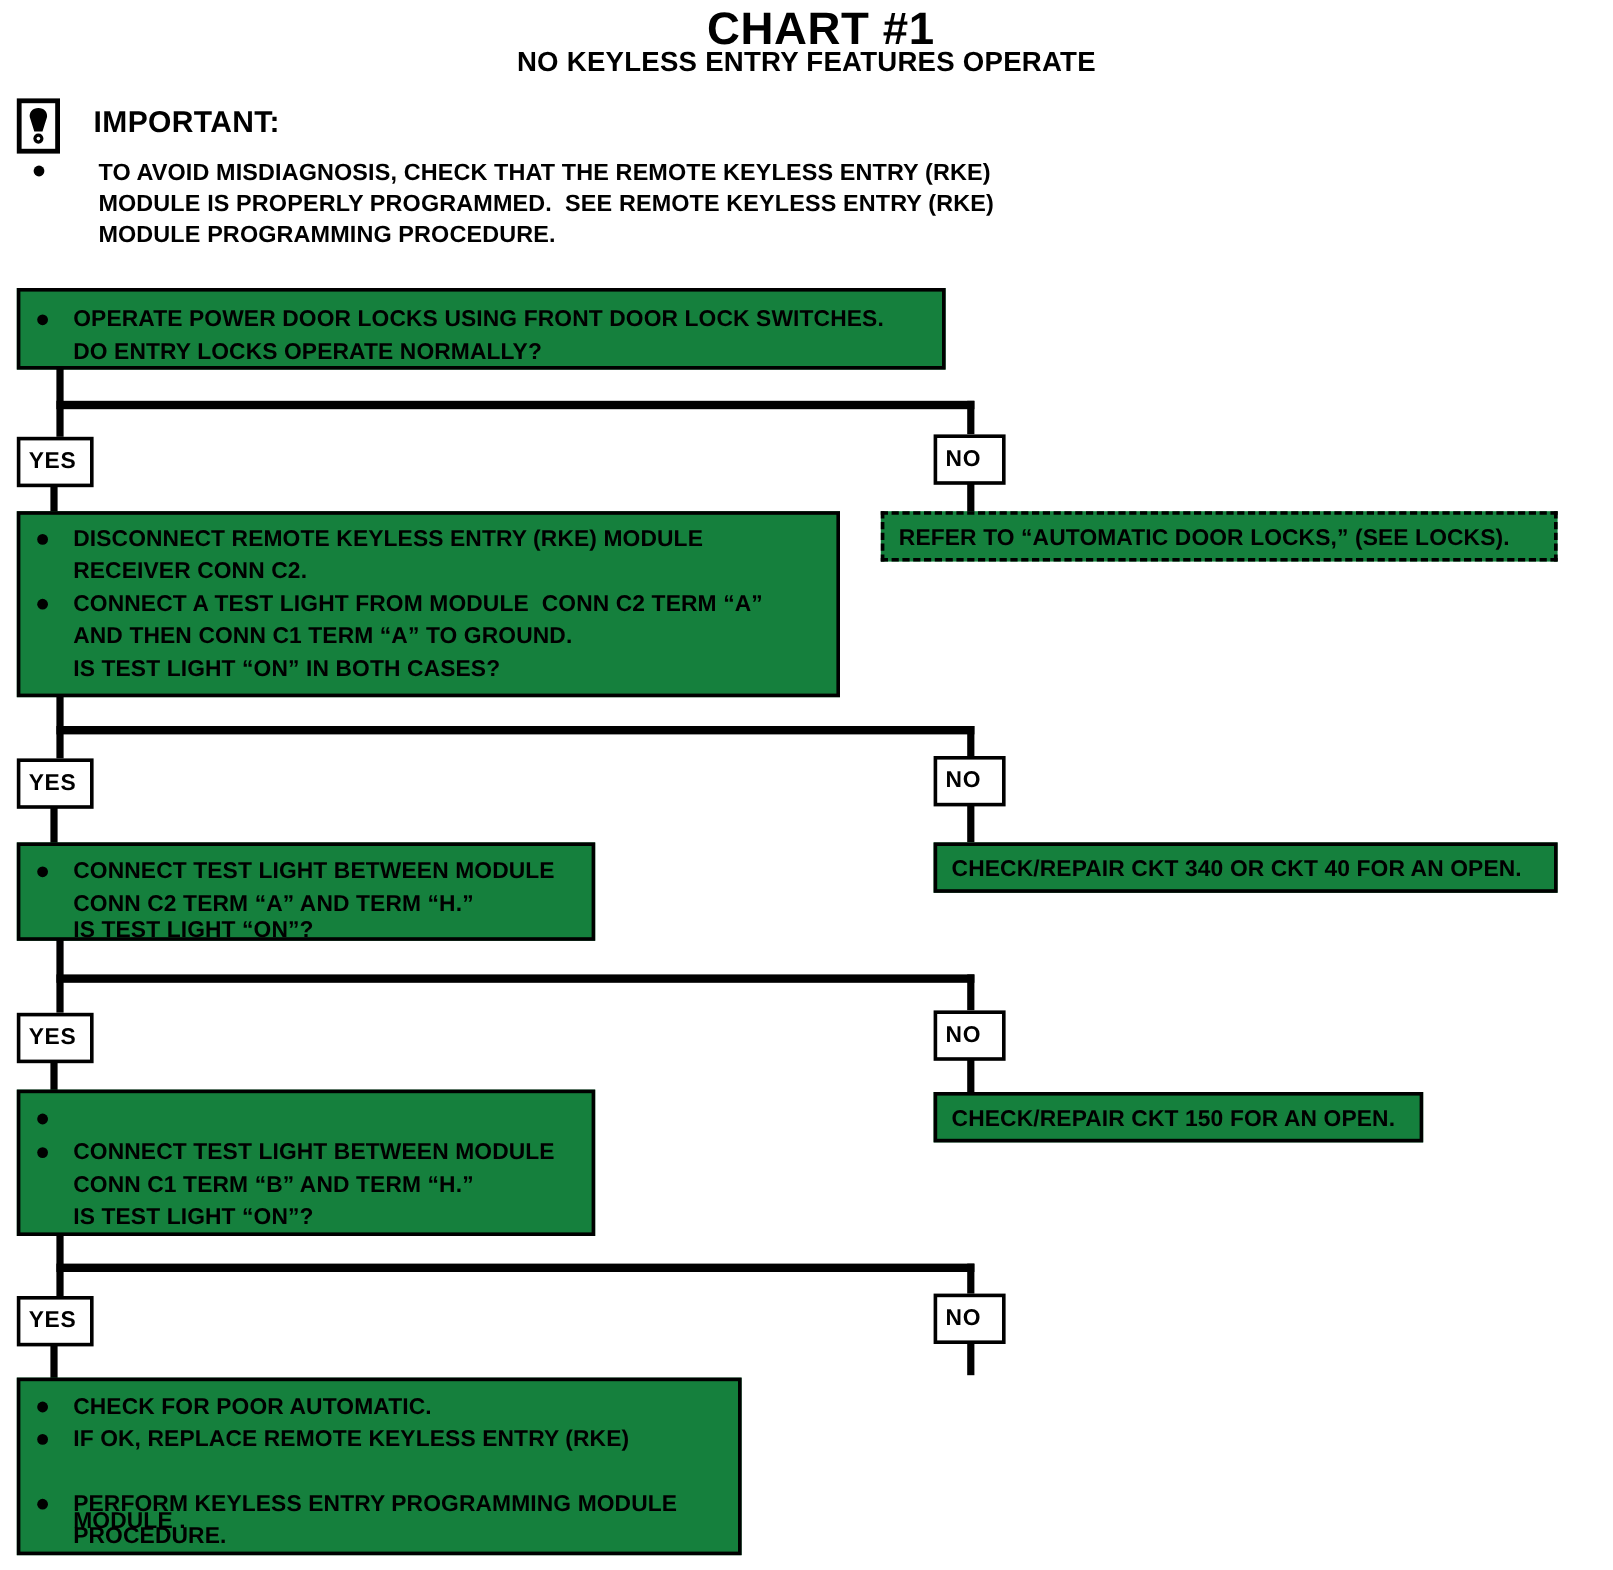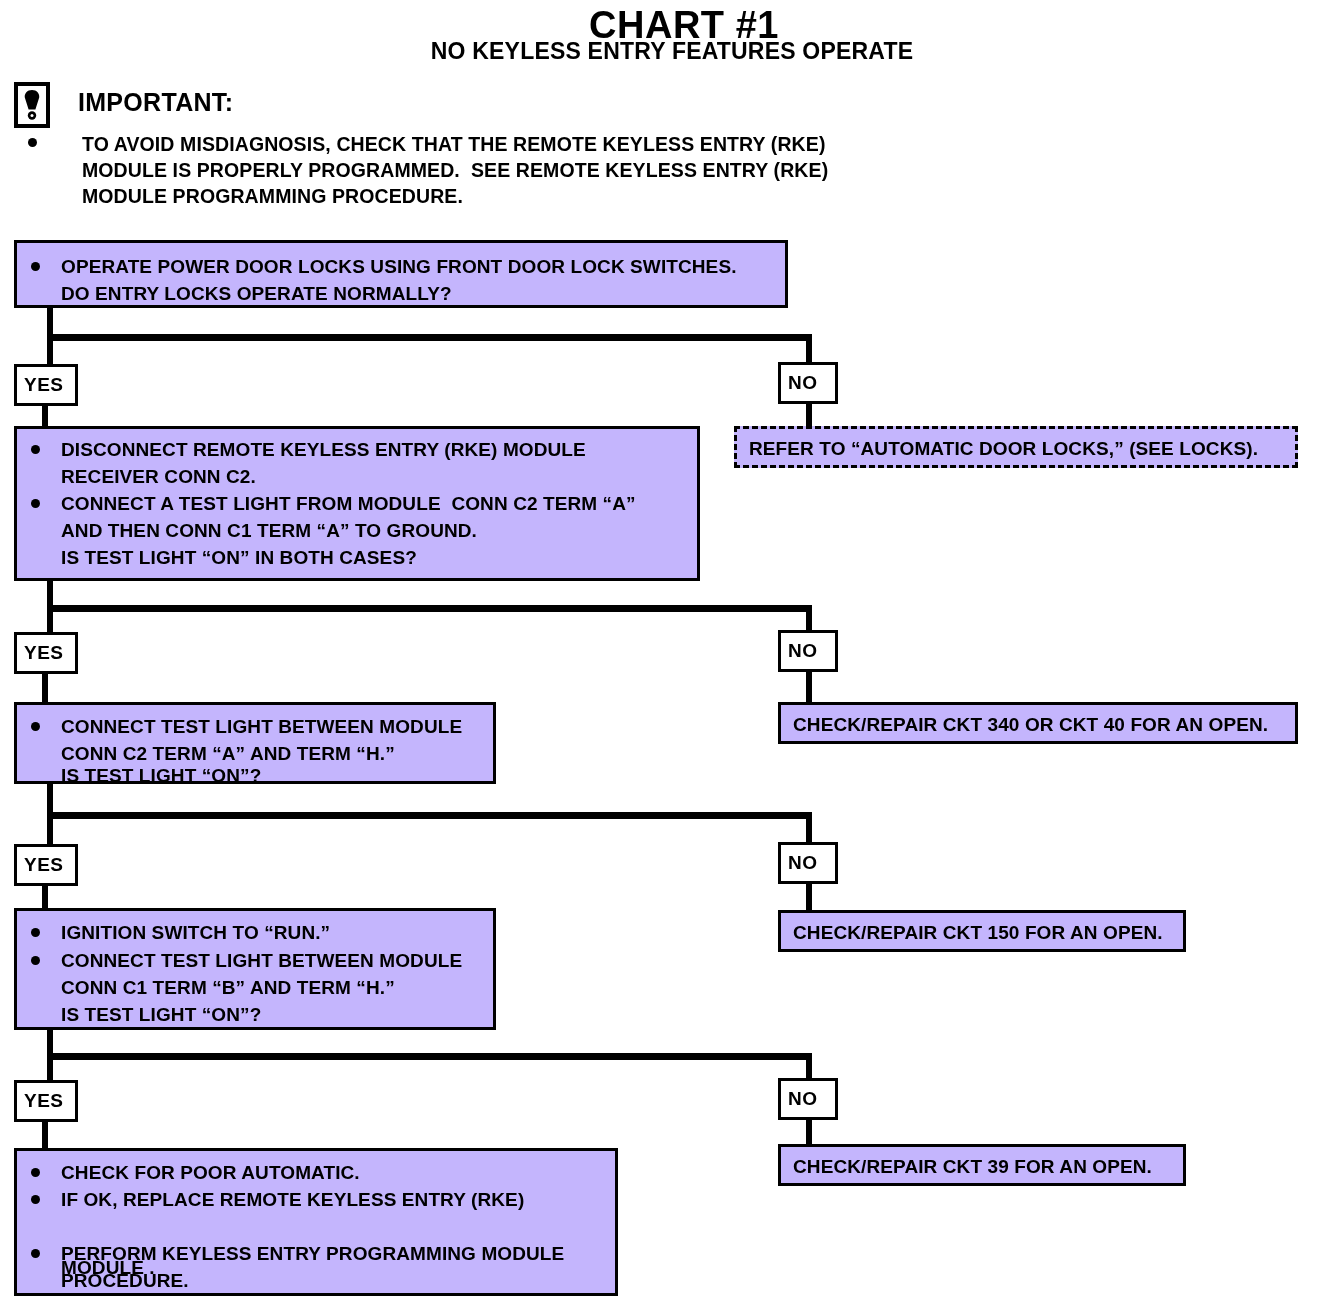--- a/index.html
+++ b/index.html
@@ -82,21 +82,21 @@
     line-height: 26px;
     letter-spacing: 0.1px;
     white-space: pre;
   }
 
   
   .box {
     position: absolute;
     border: 3px solid #000;
     box-sizing: border-box;
-    background: #c4b5fd;
+    background: #15803d;
   }
   .box.dashed {
     border: 3px dashed #000;
   }
   .box-line {
     position: absolute;
     font-size: 19px;
     font-weight: bold;
     line-height: 27px;
     letter-spacing: 0.1px;
@@ -226,21 +226,20 @@
   </div>
   <div class="tag" style="left:778px; top:842px; width:60px; height:42px;">
     <span>NO</span>
   </div>
 
   <div class="vline" style="left:42px; top:884px; height:26px;"></div>
   <div class="vline" style="left:806px; top:882px; height:28px;"></div>
 
   <div class="box" style="left:14px; top:908px; width:482px; height:122px;">
     <div class="bullet" style="left:14px; top:17px;"></div>
-    <div class="box-line" style="left:44px; top:8px;">IGNITION SWITCH TO “RUN.”</div>
     <div class="bullet" style="left:14px; top:45px;"></div>
     <div class="box-line" style="left:44px; top:36px;">CONNECT TEST LIGHT BETWEEN MODULE</div>
     <div class="box-line" style="left:44px; top:63px;">CONN C1 TERM “B” AND TERM “H.”</div>
     <div class="box-line" style="left:44px; top:90px;">IS TEST LIGHT “ON”?</div>
   </div>
 
   <div class="box" style="left:778px; top:910px; width:408px; height:42px;">
     <div class="box-line" style="left:12px; top:6px;">CHECK/REPAIR CKT 150 FOR AN OPEN.</div>
   </div>
 
@@ -262,17 +261,14 @@
     <div class="bullet" style="left:14px; top:17px;"></div>
     <div class="box-line" style="left:44px; top:8px;">CHECK FOR POOR AUTOMATIC.</div>
     <div class="bullet" style="left:14px; top:44px;"></div>
     <div class="box-line" style="left:44px; top:35px;">IF OK, REPLACE REMOTE KEYLESS ENTRY (RKE)</div>
     <div class="box-line" style="left:44px; top:62px;margin-top:41px;">MODULE .</div>
     <div class="bullet" style="left:14px; top:98px;"></div>
     <div class="box-line" style="left:44px; top:89px;">PERFORM KEYLESS ENTRY PROGRAMMING MODULE</div>
     <div class="box-line" style="left:44px; top:116px;">PROCEDURE.</div>
   </div>
 
-  <div class="box" style="left:778px; top:1144px; width:408px; height:42px;">
-    <div class="box-line" style="left:12px; top:6px;">CHECK/REPAIR CKT 39 FOR AN OPEN.</div>
-  </div>
 
 </div>
 
 </body></html>

